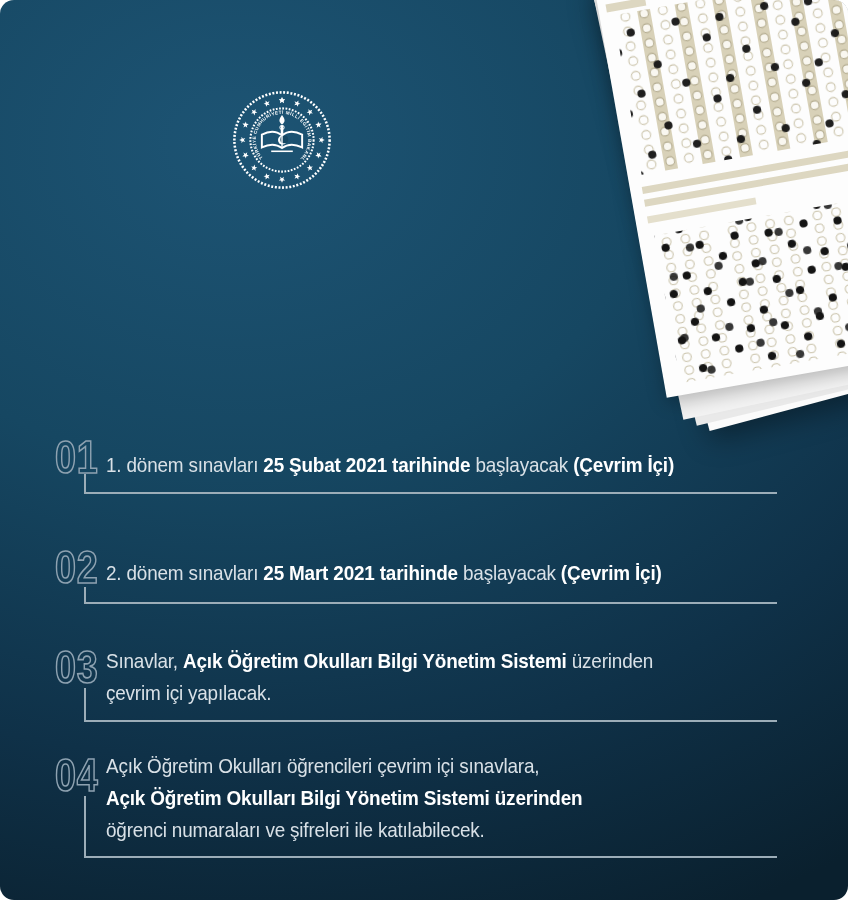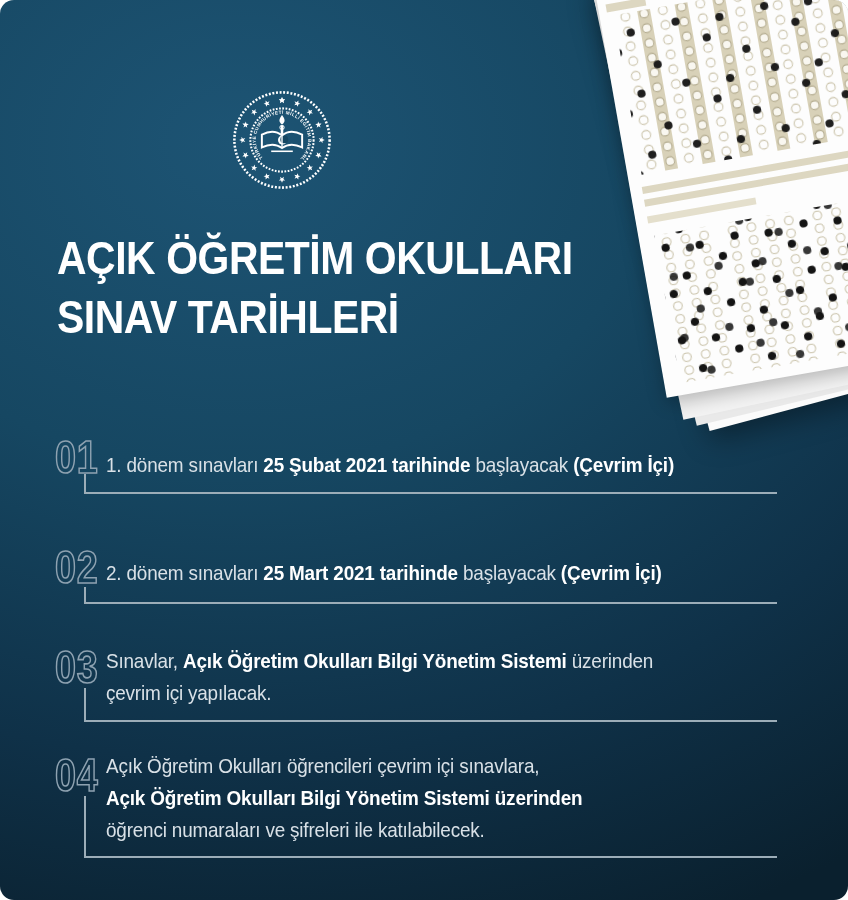--- a/index.html
+++ b/index.html
@@ -181,24 +181,20 @@
         <circle cx="55.5" cy="55" r="4.6" fill="#ffffff"></circle>
         <circle cx="57.3" cy="54.4" r="4" fill="#164762"></circle>
       </g>
 
       <path d="M34.5,49.5 C42,45.5 49.5,45.8 55,50.2 C60.5,45.8 68,45.5 75.5,49.5 L75.5,62.5 C68,58.8 60.5,59 55,63.2 C49.5,59 42,58.8 34.5,62.5 Z" fill="none" stroke="#ffffff" stroke-width="2"></path>
       <path d="M55,50.2 L55,63.2" stroke="#ffffff" stroke-width="1.4"></path>
       <path d="M44,66.5 L66,66.5" stroke="#ffffff" stroke-width="1.6"></path>
     </g>
   </svg>
 
-  <div class="title">
-    <div class="title-line">AÇIK ÖĞRETİM OKULLARI</div>
-    <div class="title-line">SINAV TARİHLERİ</div>
-  </div>
 
   <div class="num n1">01</div>
   <div class="txt t1"><span class="r">1. dönem sınavları </span><span class="b">25 Şubat 2021 tarihinde</span><span class="r"> başlayacak </span><span class="b">(Çevrim İçi)</span></div>
   <div class="lrule r1"></div>
 
   <div class="num n2">02</div>
   <div class="txt t2"><span class="r">2. dönem sınavları </span><span class="b">25 Mart 2021 tarihinde</span><span class="r"> başlayacak </span><span class="b">(Çevrim İçi)</span></div>
   <div class="lrule r2"></div>
 
   <div class="num n3">03</div>

